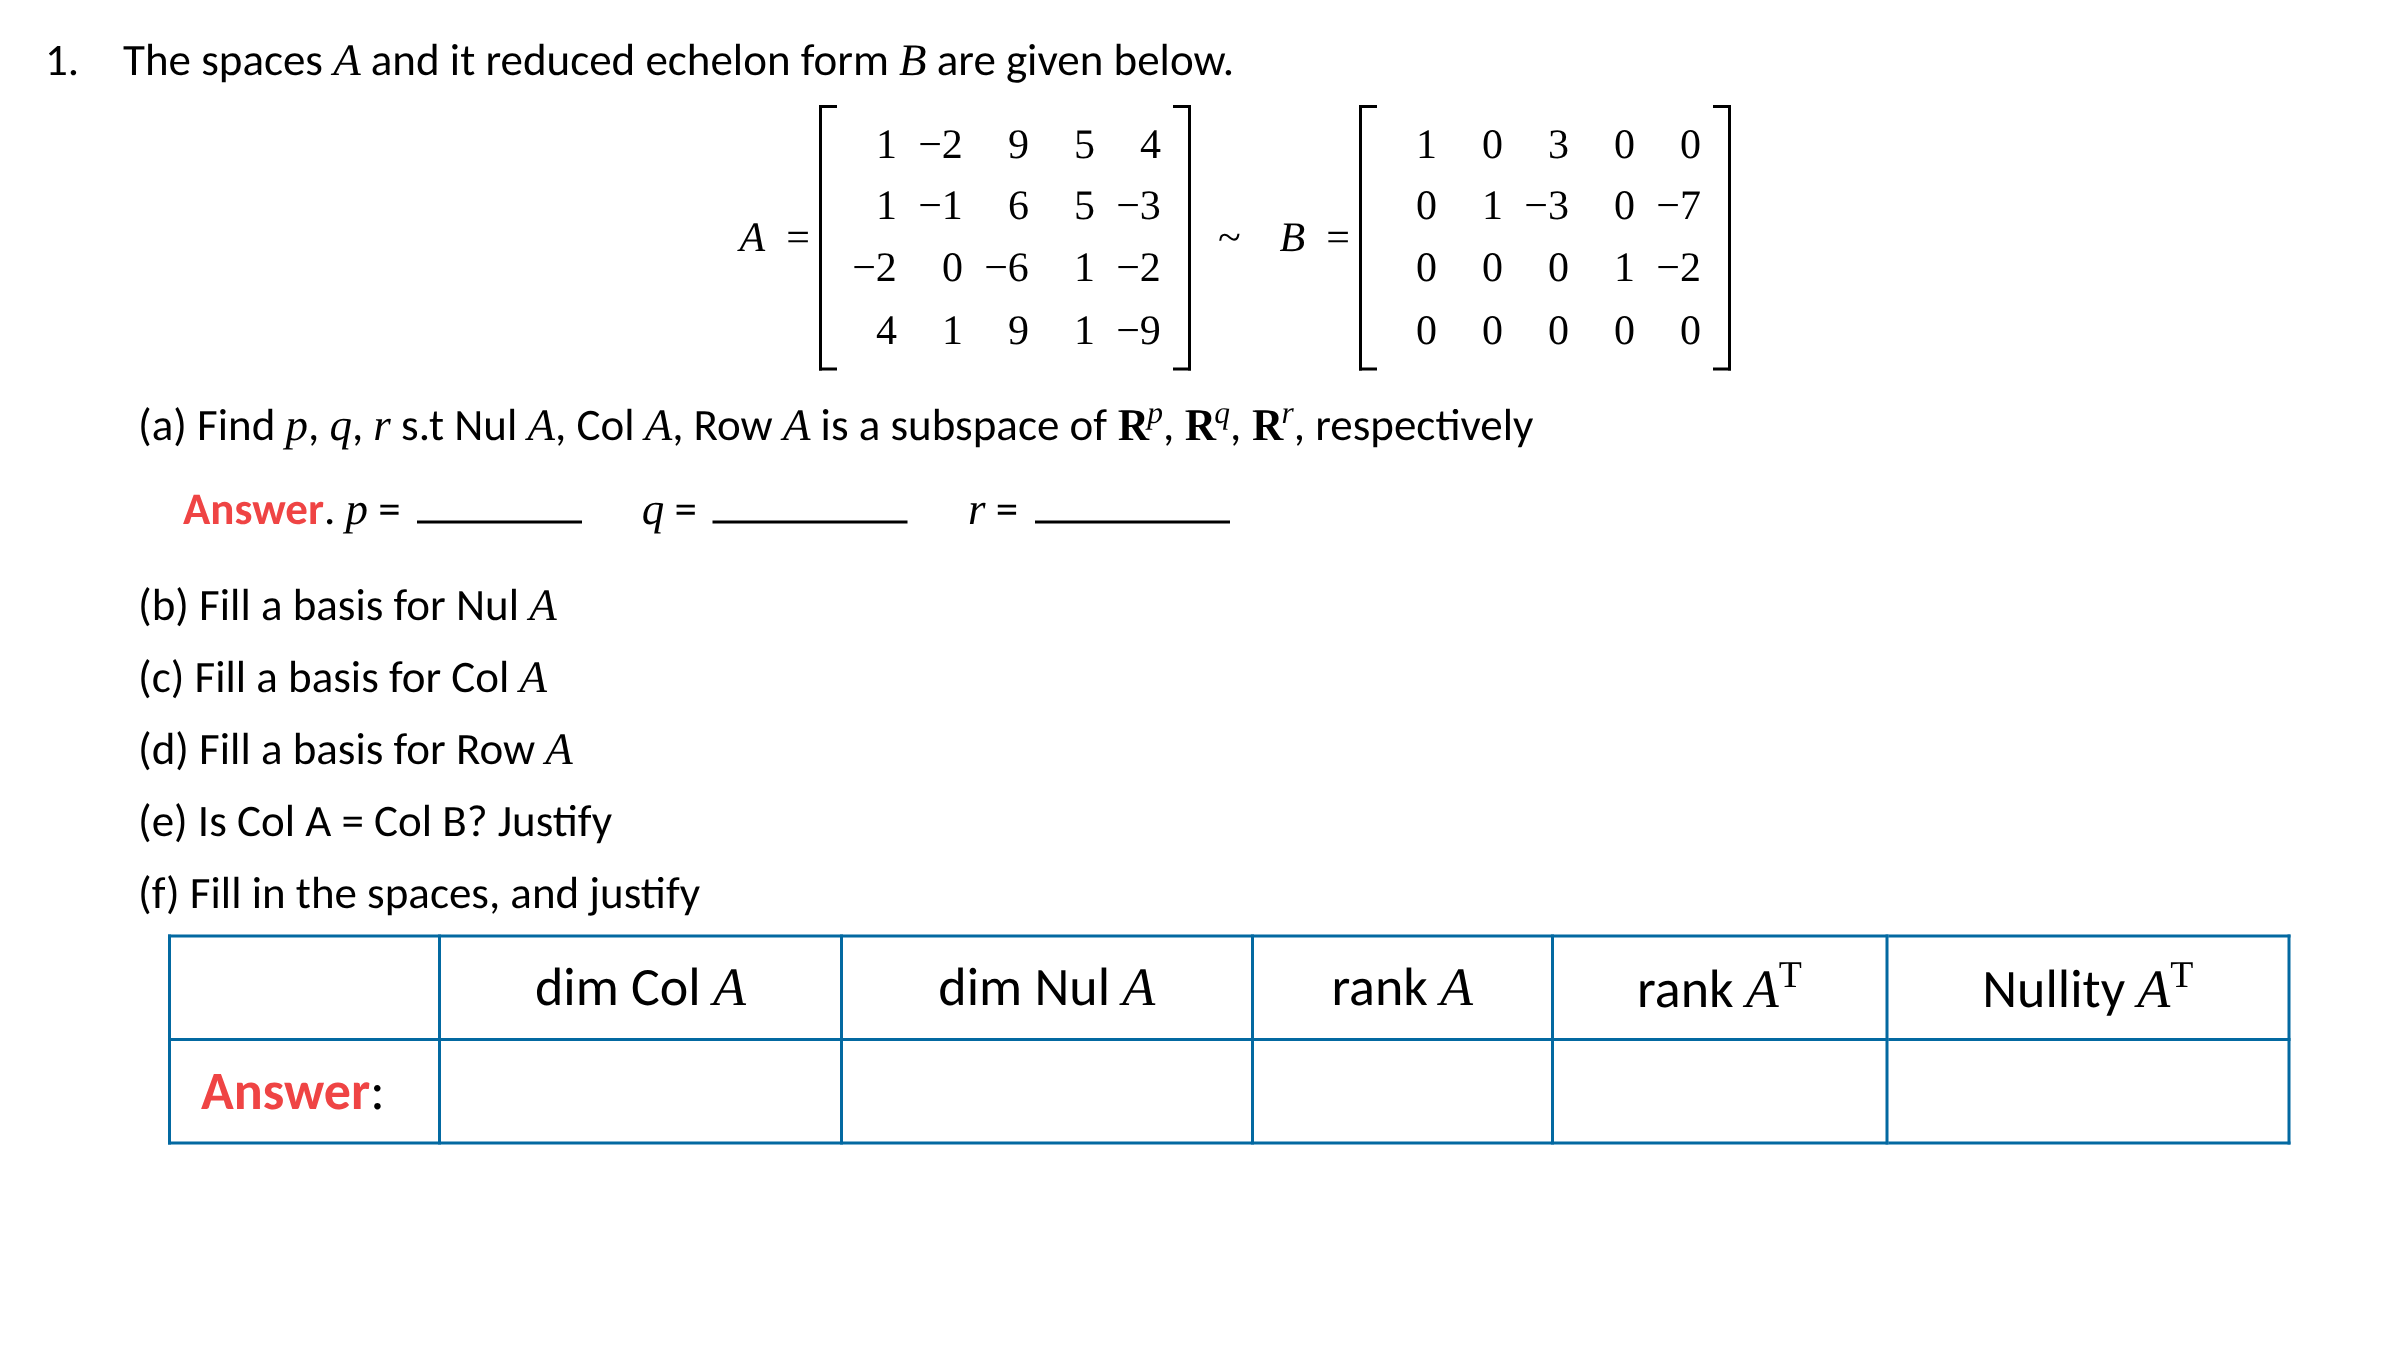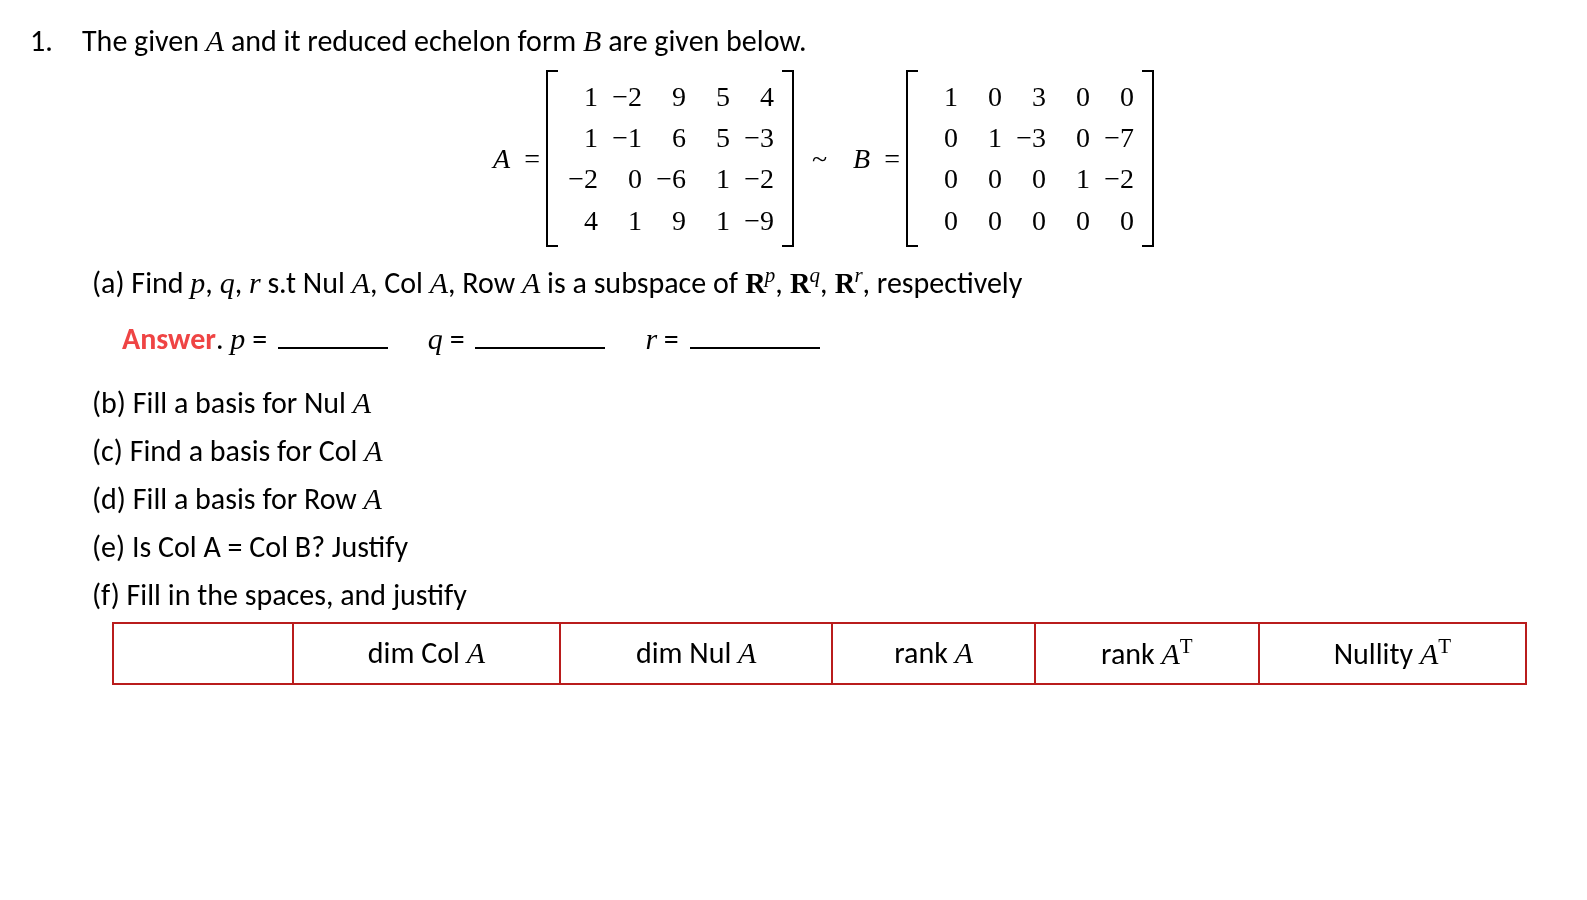--- a/index.html
+++ b/index.html
@@ -64,41 +64,41 @@
       vertical-align: baseline;
       margin: 0 40px 0 4px;
     }
     .blank.wider { min-width: 130px; }
     table.answer-table {
       border-collapse: collapse;
       margin: 6px 0 0 30px;
       width: calc(100% - 60px);
     }
     table.answer-table td, table.answer-table th {
-      border: 2px solid #b91c1c;
+      border: 2px solid #0369a1;
       padding: 8px 20px;
       font-weight: normal;
       text-align: center;
-      font-size: 30px;
+      font-size: 36px;
     }
     table.answer-table th:first-child, table.answer-table td:first-child {
       text-align: left;
       width: 180px;
     }
     .serif-it { font-family: 'Times New Roman', serif; font-style: italic; }
   </style>
 </head>
 <body>
 
 <div class="problem">
   <div class="num">1.</div>
   <div class="content">
 
     <div class="intro">
-      <span>The given </span><span class="var-it">A</span><span> and it reduced echelon form </span><span class="var-it">B</span><span> are given below.</span>
+      <span>The spaces </span><span class="var-it">A</span><span> and it reduced echelon form </span><span class="var-it">B</span><span> are given below.</span>
     </div>
 
     <div class="matrices">
       <span class="mat-label">A</span>
       <span class="eq">=</span>
       <span class="matrix">
         <span class="matrix-body" id="matA">
             <span class="mrow">
               <span class="mcell">1</span>
               <span class="mcell">−2</span>
@@ -171,21 +171,21 @@
     </div>
 
     <div class="answer-line">
       <span class="ans-label">Answer</span><span>. </span><span class="serif-it">p</span><span> = </span><span class="blank"></span><span class="serif-it">q</span><span> = </span><span class="blank wider"></span><span class="serif-it">r</span><span> = </span><span class="blank wider"></span>
     </div>
 
     <div class="part">
       <span>(b) Fill a basis for Nul </span><span class="serif-it">A</span>
     </div>
     <div class="part">
-      <span>(c) Find a basis for Col </span><span class="serif-it">A</span>
+      <span>(c) Fill a basis for Col </span><span class="serif-it">A</span>
     </div>
     <div class="part">
       <span>(d) Fill a basis for Row </span><span class="serif-it">A</span>
     </div>
     <div class="part">
       <span>(e) Is Col A = Col B? Justify</span>
     </div>
     <div class="part">
       <span>(f)  Fill in the spaces, and justify</span>
     </div>
@@ -193,17 +193,25 @@
     <table class="answer-table">
       <tbody>
           <tr>
         <th></th>
         <th><span>dim Col </span><span class="serif-it">A</span></th>
         <th><span>dim Nul </span><span class="serif-it">A</span></th>
         <th><span>rank </span><span class="serif-it">A</span></th>
         <th><span>rank </span><span class="serif-it">A</span><span class="sup-roman">T</span></th>
         <th><span>Nullity </span><span class="serif-it">A</span><span class="sup-roman">T</span></th>
       </tr>
+      <tr>
+        <td><span class="ans-label">Answer</span><span>:</span></td>
+        <td></td>
+        <td></td>
+        <td></td>
+        <td></td>
+        <td></td>
+      </tr>
     </tbody>
       </table>
 
   </div>
 </div>
 
 </body></html>

